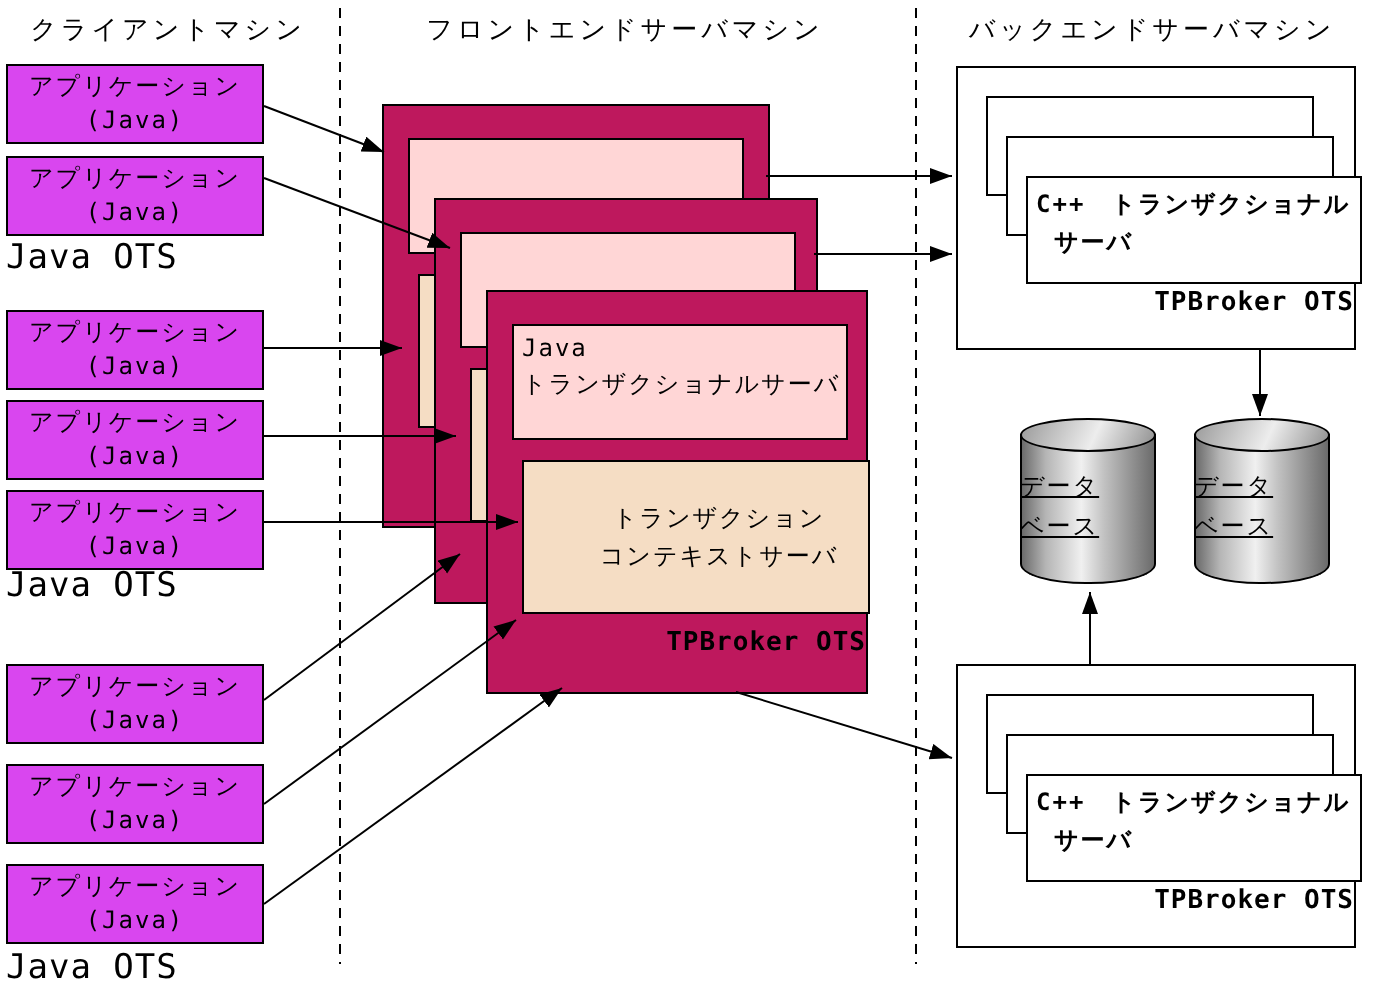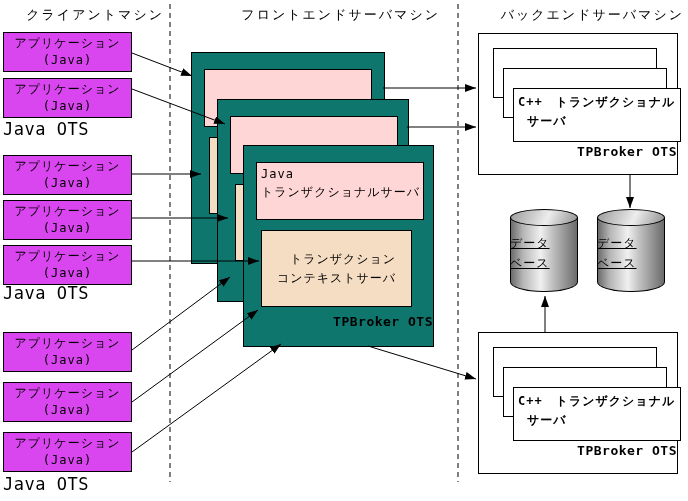--- a/index.html
+++ b/index.html
@@ -3,47 +3,47 @@
 <meta charset="utf-8">
 <style>
   html,body { margin:0; padding:0; background:#fff; }
   .canvas {
     position:relative; width:688px; height:501px;
     background:var(--background,#fff);
     font-family:"DejaVu Sans Mono", monospace;
     color:#000; overflow:hidden;
   }
   .hdr {
-    position:absolute; top:6px; text-align:right;
+    position:absolute; top:6px; text-align:center;
     font-size:13px; letter-spacing:2px; white-space:nowrap;
   }
   
   .appbox {
     position:absolute; left:3px; width:127px; height:36px;
     border:1px solid var(--border,#000); background:#d946ef;
     text-align:center; padding-top:2px;
   }
   .appbox .ln { font-size:12px; letter-spacing:1px; line-height:17px; white-space:nowrap; }
   .grouplabel {
     position:absolute; left:3px; width:129px; text-align:left;
     font-weight:normal; font-size:17px; letter-spacing:0.5px;
   }
   
-  .window { position:absolute; background:#0f766e; border:1px solid var(--border,#000); }
+  .window { position:absolute; background:#be185d; border:1px solid var(--border,#000); }
   .pinkbox {
     position:absolute; left:12px; top:16px; width:162px; height:54px;
     background:var(--pink,#ffd6d6); border:1px solid var(--border,#000);
     font-size:12px; letter-spacing:1px; line-height:18px; padding:2px 0 0 4px;
     white-space:nowrap;
   }
   .tanbox {
     position:absolute; left:17px; top:84px; width:149px; height:75px;
     background:var(--tan,#f5ddc4); border:1px solid var(--border,#000);
-    display:flex; align-items:center; justify-content:center; text-align:right;
-    font-size:12px; letter-spacing:1px; line-height:19px;
+    display:flex; align-items:center; justify-content:center; text-align:center;
+    font-size:12px; letter-spacing:1px; line-height:19px;padding-left:23px;
   }
   .otslabel {
     position:absolute; left:0; right:0; top:168px; text-align:right;
     font-weight:bold; font-size:13px; letter-spacing:0.5px;
   }
   
   .begroup {
     position:absolute; left:478px; width:198px; height:140px;
     border:1px solid var(--border,#000); background:#fff;
   }

